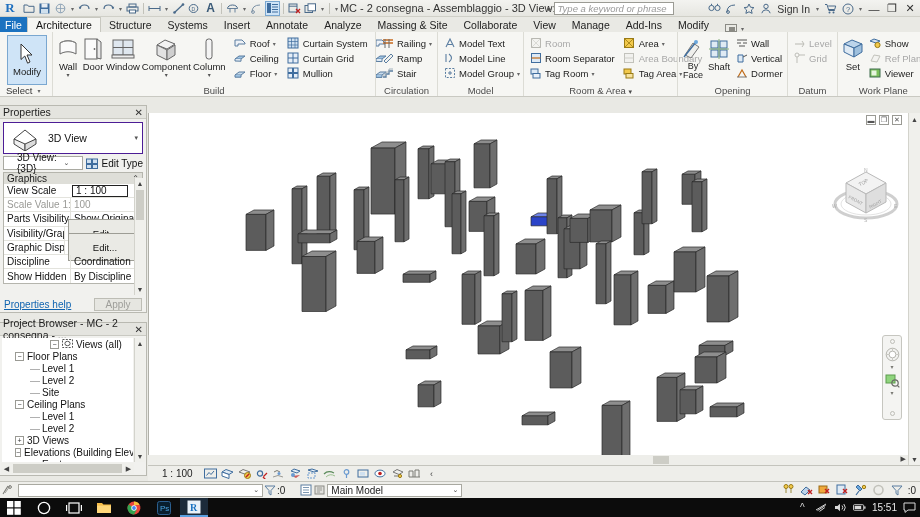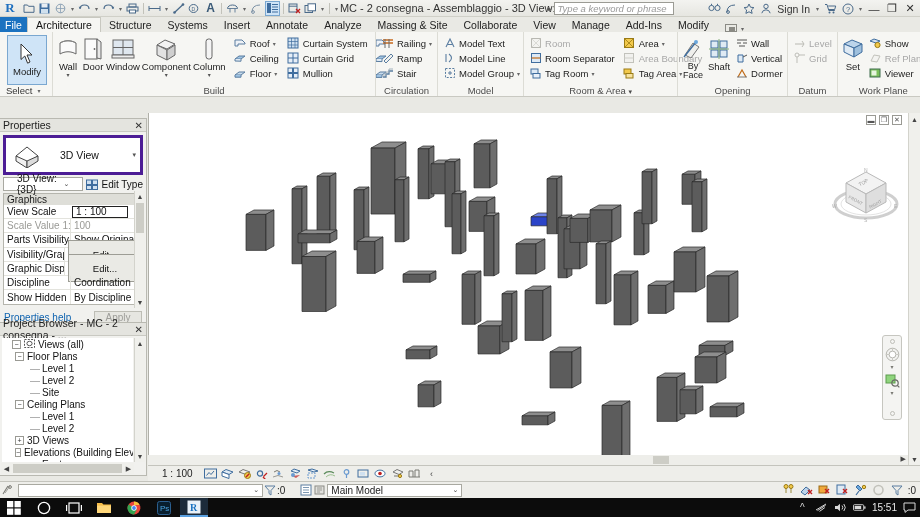--- a/index.html
+++ b/index.html
@@ -98,31 +98,31 @@
     padding:0 2px; white-space:nowrap;
   }
   .smallbtn.disabled{ color:#a8a8a8; }
   .smallbtn .ic{ width:13px; height:13px; display:flex;align-items:center;justify-content:center;}
   .smallbtn .caret{ font-size:6px; color:#666; }
   .stackcol{ display:flex; flex-direction:column; justify-content:flex-start; gap:1px; padding-top:2px;}
   .icononly{ width:14px;height:14px; display:flex;align-items:center;justify-content:center;}
 
   
   .props{
-    position:absolute; left:0; top:118px; width:147px; height:208px;
+    position:absolute; left:0; top:105px; width:147px; height:208px;
     background:#f1f1ee; border:1px solid #b9b9b1; border-left:none;
   }
   .panelhead{
     height:13px; background:#e4e4df; border-bottom:1px solid #c9c9c2;
     display:flex; align-items:center; padding:0 3px; font-size:10.5px; color:#222;
   }
   .panelhead .x{ margin-left:auto; font-size:10px; color:#333; }
   .typecard{
-    margin:3px 3px 2px 3px; height:40px; background:#fff; border:3px solid #4c1d95;
-    display:flex; align-items:center; gap:16px; padding:0 4px;
+    margin:3px 3px 2px 3px; height:32px; background:#fff; border:1px solid #4c1d95;
+    display:flex; align-items:center; gap:6px; padding:0 4px;
   }
   .typecard .thumb{ width:34px;height:30px; display:flex;align-items:center;justify-content:center;}
   .typecard .tname{ font-size:10.5px;color:#111;}
   .typecard .dn{ margin-left:auto; font-size:7px; color:#555;}
   .typesel{
     margin:0 3px 2px 3px; display:flex; align-items:center; gap:3px;
   }
   .typesel .combo{
     flex:1; height:14px; background:#fff; border:1px solid #a9a9a1;
     font-size:10px; padding:0 13px; display:flex;align-items:center;
@@ -940,21 +940,21 @@
       <span class="applybtn">Apply</span>
     </div>
   </div>
 
   <div class="browser">
     <div class="panelhead">
       <span>Project Browser - MC - 2 consegna - ...</span>
       <span class="x">✕</span>
     </div>
     <div class="tree">
-      <div class="tnode" style="padding-left:10px;">
+      <div class="tnode" style="padding-left:10px;margin-left:38px;">
         <span class="exp">−</span>
         <span style="margin-right:3px;">
           <svg width="11" height="9" viewBox="0 0 11 9">
               <rect x="0.5" y="0.5" width="10" height="8" fill="none" stroke="#555" stroke-dasharray="2 1.3"></rect>
               <ellipse cx="5.5" cy="4.5" rx="2.6" ry="2.2" fill="none" stroke="#555"></ellipse>
             </svg>
         </span>
         <span>Views (all)</span>
       </div>
       <div class="tnode" style="padding-left:13px;">

